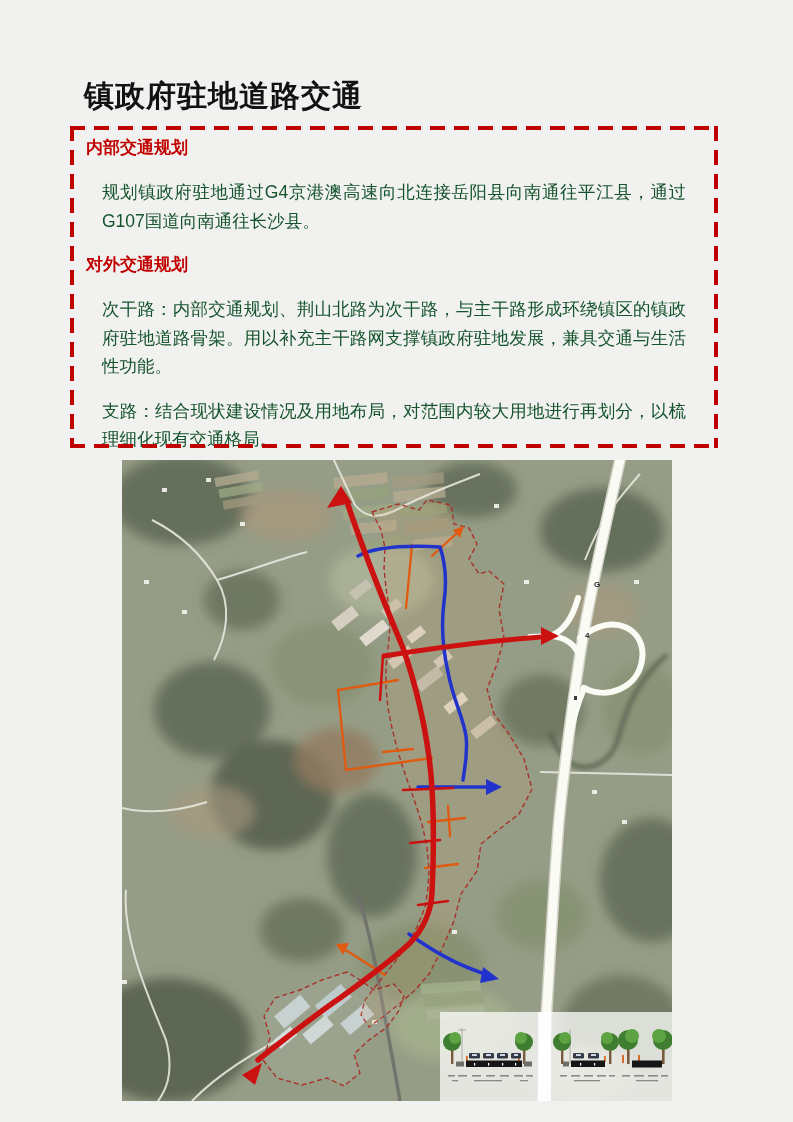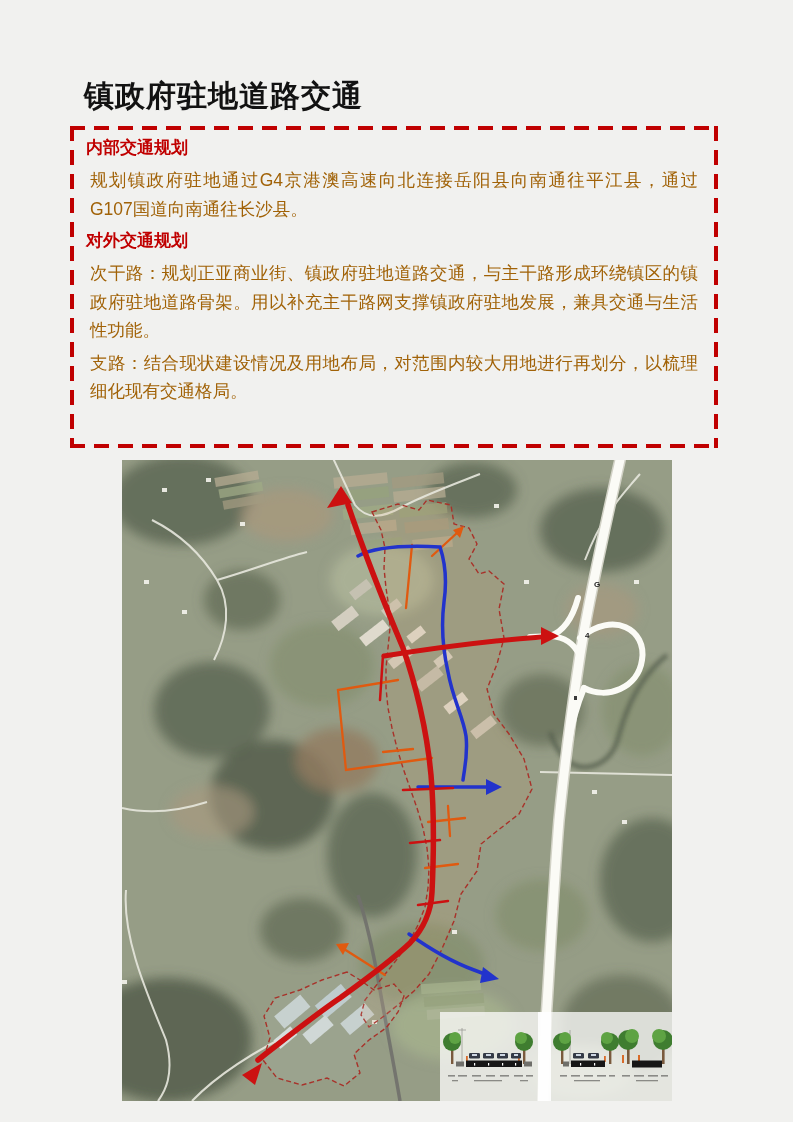--- a/index.html
+++ b/index.html
@@ -24,21 +24,21 @@
   .dash-top{top:0;}
   .dash-bottom{bottom:0;}
   .dash-left,.dash-right{top:0;height:100%;width:4px;
     background:repeating-linear-gradient(180deg,#c00000 0 15px,transparent 15px 24px);}
   .dash-left{left:0;}
   .dash-right{right:0;}
   .sec-heading{
     color:#c00000;font-weight:bold;font-size:17px;line-height:28px;margin:0;
   }
   .sec-body{
-    color:#a16207;font-size:17.5px;line-height:28.5px;margin:4px;
+    color:#14532d;font-size:17.5px;line-height:28.5px;margin:16px;
     text-align:justify;
   }
   .map-wrap{
     position:absolute;left:122px;top:460px;width:550px;height:641px;
     background:#8e977e;overflow:hidden;
   }
   svg{display:block;}
 </style>
 </head>
 <body>
@@ -49,21 +49,21 @@
 
   <div class="plan-box">
     <div class="dash dash-top"></div>
     <div class="dash dash-bottom"></div>
     <div class="dash dash-left"></div>
     <div class="dash dash-right"></div>
 
     <p class="sec-heading">内部交通规划</p>
     <p class="sec-body">规划镇政府驻地通过G4京港澳高速向北连接岳阳县向南通往平江县，通过G107国道向南通往长沙县。</p>
     <p class="sec-heading">对外交通规划</p>
-    <p class="sec-body">次干路：规划正亚商业街、镇政府驻地道路交通，与主干路形成环绕镇区的镇政府驻地道路骨架。用以补充主干路网支撑镇政府驻地发展，兼具交通与生活性功能。</p>
+    <p class="sec-body">次干路：内部交通规划、荆山北路为次干路，与主干路形成环绕镇区的镇政府驻地道路骨架。用以补充主干路网支撑镇政府驻地发展，兼具交通与生活性功能。</p>
     <p class="sec-body">支路：结合现状建设情况及用地布局，对范围内较大用地进行再划分，以梳理细化现有交通格局。</p>
   </div>
 
   <div class="map-wrap">
     <svg viewBox="0 0 550 641" width="550" height="641">
       <defs>
         <filter id="soft" x="-50%" y="-50%" width="200%" height="200%">
             <feGaussianBlur stdDeviation="6"></feGaussianBlur>
           </filter>
         <filter id="soft2" x="-50%" y="-50%" width="200%" height="200%">

